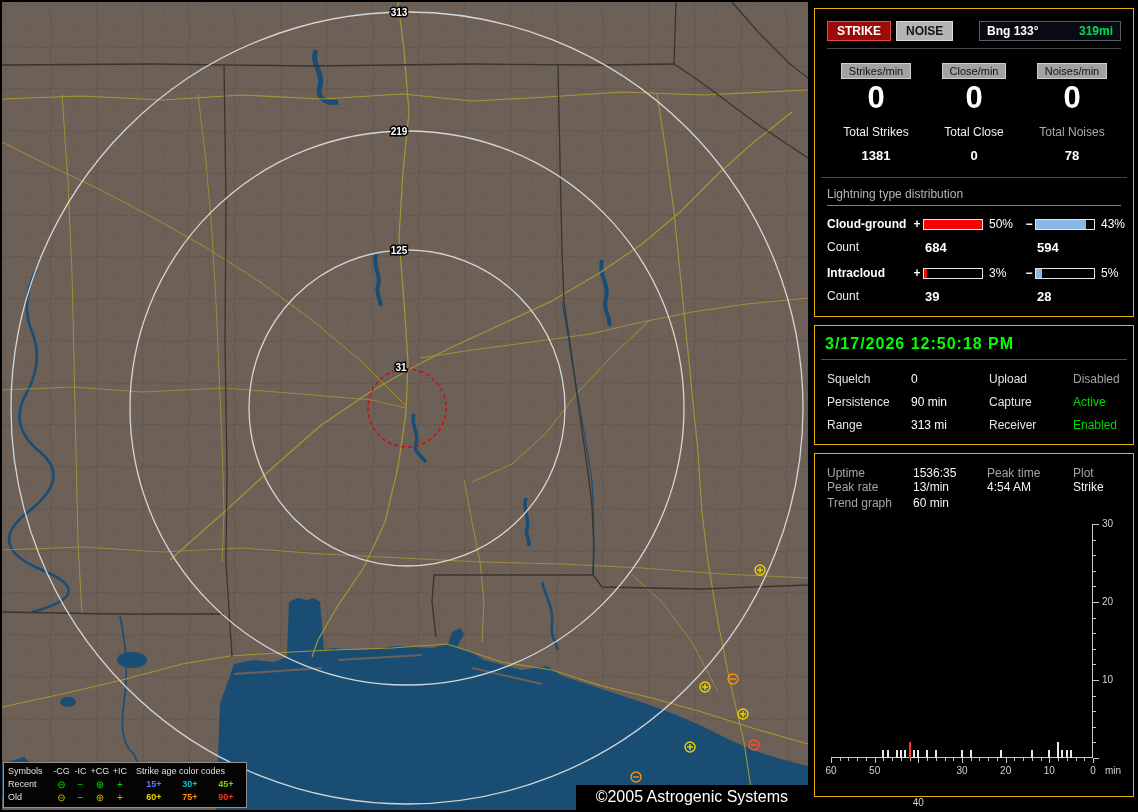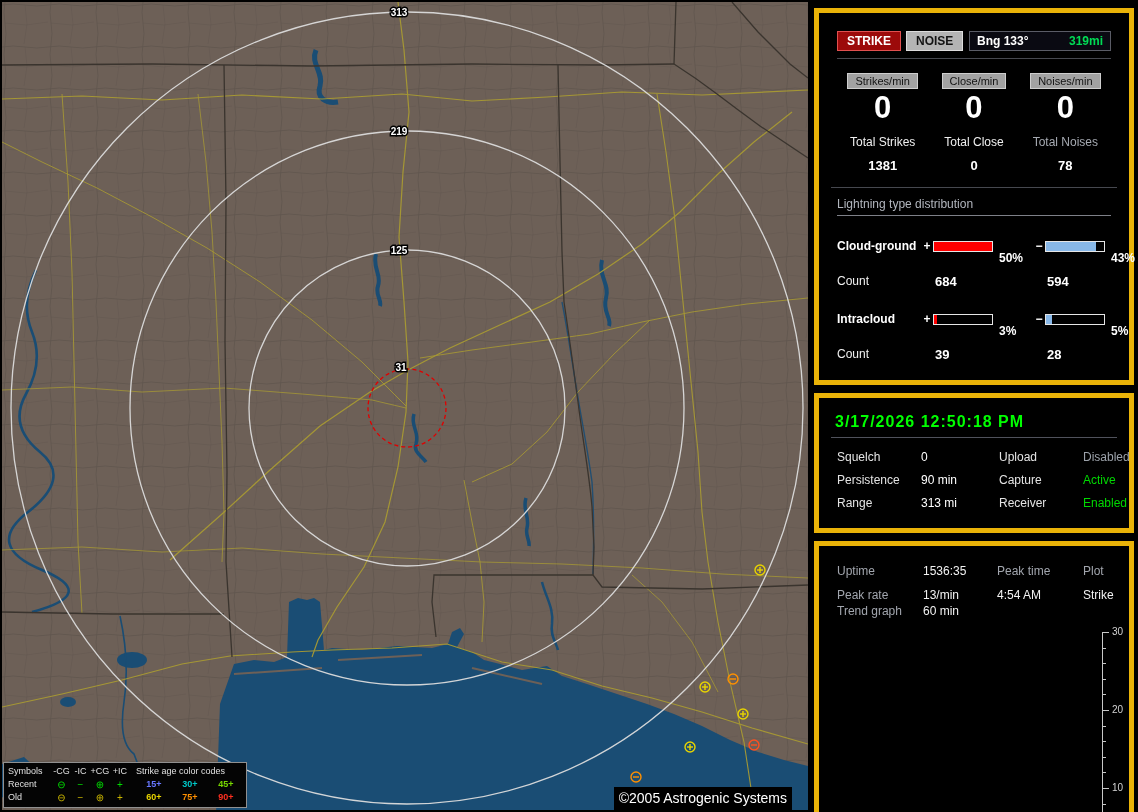--- a/index.html
+++ b/index.html
@@ -22,27 +22,27 @@
     display:grid;
     grid-template-columns: 44px 19px 19px 20px 20px 6px 36px 36px 36px;
     font-size:9px; line-height:13px; color:#e0e0e0;
   }
   .legend-grid .c { text-align:center; }
   .legend-grid .age-hdr { grid-column: 7 / span 3; white-space:nowrap; }
   .legend-grid .sym { font-size:10px; text-align:center; }
   .legend-grid .age { text-align:center; font-weight:bold; }
 
   .map-copyright {
-    position:absolute; right:16px; bottom:0; background:#000;
-    color:#fff; font-size:14px; padding:3px 5px 4px;
+    position:absolute; right:0; bottom:0; background:#000;
+    color:#fff; font-size:16px; padding:3px 20px 4px;
   }
 
   
   .panel { position:absolute; left:812px; top:0; width:324px; height:812px; background:#000; }
-  .pbox { border:5px solid #eab308; background:#000; margin:8px 2px 0 2px; padding:18px; }
+  .pbox { border:1px solid #eab308; background:#000; margin:8px 2px 0 2px; padding:12px; }
 
   .hdr-row { display:flex; align-items:center; gap:5px; padding-bottom:7px; border-bottom:1px solid #46484f; }
   .btn { font-family:"Liberation Sans",sans-serif; font-size:12px; font-weight:bold; padding:2px 9px; cursor:pointer; }
   .btn.strike { background:#9c0a0a; border:1px solid #e05050; color:#fff; }
   .btn.noise  { background:#b4b4b4; border:1px solid #dcdcdc; color:#141414; }
   .bng {
     margin-left:auto; width:142px; display:flex; justify-content:space-between; align-items:center;
     background:#0a0a12; border:1px solid #5a5c66; padding:2px 7px;
   }
   .bng-l { color:#fff; font-weight:bold; font-size:12px;text-align:right; }
@@ -62,33 +62,33 @@
   .dist-title { color:#b2b6be; font-size:12px; margin:9px 0 0; padding-bottom:4px; border-bottom:1px solid #7e8088; }
 
   .drow {
     display:grid; grid-template-columns:84px 12px 62px 38px 12px 62px 34px;
     align-items:center; margin-top:11px;
   }
   .dname { font-size:12px; font-weight:bold; color:#fff; }
   .dsign { font-size:12px; font-weight:bold; color:#fff; text-align:center; }
   .dbar { display:block; width:60px; height:11px; border:1px solid #e6e6e6; background:#000; }
   .dfill { display:block; height:100%; }
-  .dpct { font-size:12px; font-weight:bold; color:#fff; padding-left:4px;margin-top:24px; }
+  .dpct { font-size:12px; font-weight:normal; color:#fff; padding-left:4px; }
   .crow { display:grid; grid-template-columns:84px 112px auto; margin-top:9px; }
   .cname { font-size:12px; color:#f0f0f0; }
   .cv { font-size:13px; font-weight:bold; color:#fff; padding-left:14px; }
 
   .date-strip { padding:3px 4px 6px; border-bottom:1px solid #50525c; margin:-6px -6px 0; }
   .date-text { color:#00ff00; font-weight:bold; font-size:16px; letter-spacing:1px; }
 
   .settings { display:grid; grid-template-columns:84px 78px 84px auto; row-gap:9px; font-size:12px; margin-top:12px; }
   .sk { color:#e4e4e4; }
   .sv { color:#fff; }
 
-  .stats { display:grid; grid-template-columns:86px 74px 86px auto; row-gap:10px; font-size:12px; }
+  .stats { display:grid; grid-template-columns:86px 74px 86px auto; font-size:12px; }
   .gl { color:#a2a6ae; }
   .wv { color:#f2f2f2; }
   .trend-row { display:grid; grid-template-columns:86px auto; font-size:12px; margin-top:2px; }
 
   .graph { position:relative; height:266px; margin-top:8px; }
   .plotarea {
     position:absolute; left:4px; top:6px; width:262px; height:234px;
     border-right:1px solid #c8c8c8; border-bottom:1px solid #c8c8c8;
   }
   .ylab { position:absolute; font-size:10px; color:#d2d2d2; }

